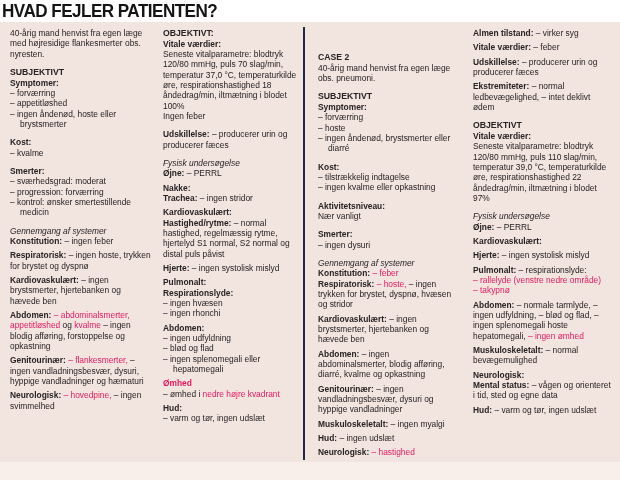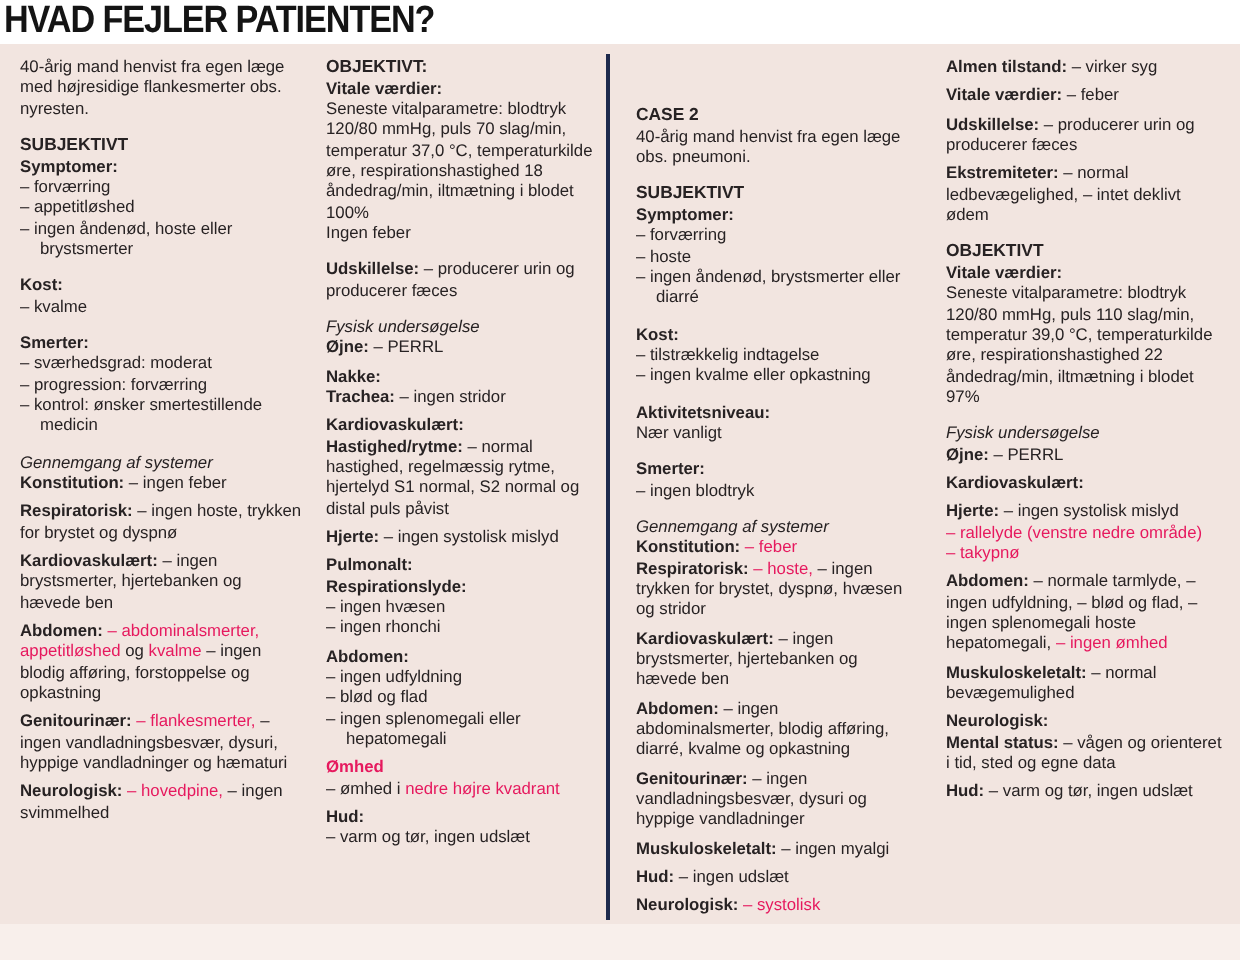--- a/index.html
+++ b/index.html
@@ -107,43 +107,44 @@
     <div class="blk p"><span class="b">Symptomer:</span></div>
     <div class="blk li"><span class="">– forværring</span></div>
     <div class="blk li"><span class="">– hoste</span></div>
     <div class="blk li"><span class="">– ingen åndenød, brystsmerter eller diarré</span></div>
     <div class="blk p gap"><span class="b">Kost:</span></div>
     <div class="blk li"><span class="">– tilstrækkelig indtagelse</span></div>
     <div class="blk li"><span class="">– ingen kvalme eller opkastning</span></div>
     <div class="blk p gap"><span class="b">Aktivitetsniveau:</span></div>
     <div class="blk p"><span class="">Nær vanligt</span></div>
     <div class="blk p gap"><span class="b">Smerter:</span></div>
-    <div class="blk li"><span class="">– ingen blodtryk</span></div>
+    <div class="blk li"><span class="">– ingen dysuri</span></div>
     <div class="blk p gap"><span class="i">Gennemgang af systemer</span></div>
     <div class="blk p"><span class="b">Konstitution:</span><span class="r"> – feber</span></div>
     <div class="blk p"><span class="b">Respiratorisk:</span><span class="r"> – hoste,</span><span class=""> – ingen trykken for brystet, dyspnø, hvæsen og stridor</span></div>
     <div class="blk p sgap"><span class="b">Kardiovaskulært:</span><span class=""> – ingen brystsmerter, hjertebanken og hævede ben</span></div>
     <div class="blk p sgap"><span class="b">Abdomen:</span><span class=""> – ingen abdominalsmerter, blodig afføring, diarré, kvalme og opkastning</span></div>
     <div class="blk p sgap"><span class="b">Genitourinær:</span><span class=""> – ingen vandladningsbesvær, dysuri og hyppige vandladninger</span></div>
     <div class="blk p sgap"><span class="b">Muskuloskeletalt:</span><span class=""> – ingen myalgi</span></div>
     <div class="blk p sgap"><span class="b">Hud:</span><span class=""> – ingen udslæt</span></div>
-    <div class="blk p sgap"><span class="b">Neurologisk:</span><span class="r"> – systolisk</span></div>
+    <div class="blk p sgap"><span class="b">Neurologisk:</span><span class="r"> – hastighed</span></div>
   </div>
 <div class="col col-4">
     <div class="blk p"><span class="b">Almen tilstand:</span><span class=""> – virker syg</span></div>
     <div class="blk p sgap"><span class="b">Vitale værdier:</span><span class=""> – feber</span></div>
     <div class="blk p sgap"><span class="b">Udskillelse:</span><span class=""> – producerer urin og producerer fæces</span></div>
     <div class="blk p sgap"><span class="b">Ekstremiteter:</span><span class=""> – normal ledbevægelighed, – intet deklivt ødem</span></div>
     <div class="blk h gap"><span class="b">OBJEKTIVT</span></div>
     <div class="blk p"><span class="b">Vitale værdier:</span></div>
     <div class="blk p"><span class="">Seneste vitalparametre: blodtryk 120/80 mmHg, puls 110 slag/min, temperatur 39,0 °C, temperaturkilde øre, respirationshastighed 22 åndedrag/min, iltmætning i blodet 97%</span></div>
     <div class="blk p gap"><span class="i">Fysisk undersøgelse</span></div>
     <div class="blk p"><span class="b">Øjne:</span><span class=""> – PERRL</span></div>
     <div class="blk p sgap"><span class="b">Kardiovaskulært:</span></div>
     <div class="blk p sgap"><span class="b">Hjerte:</span><span class=""> – ingen systolisk mislyd</span></div>
+    <div class="blk p sgap"><span class="b">Pulmonalt:</span><span class=""> – respirationslyde:</span></div>
     <div class="blk li"><span class="r">– rallelyde (venstre nedre område)</span></div>
     <div class="blk li"><span class="r">– takypnø</span></div>
     <div class="blk p sgap"><span class="b">Abdomen:</span><span class=""> – normale tarmlyde, – ingen udfyldning, – blød og flad, – ingen splenomegali hoste hepatomegali, </span><span class="r">– ingen ømhed</span></div>
     <div class="blk p sgap"><span class="b">Muskuloskeletalt:</span><span class=""> – normal bevægemulighed</span></div>
     <div class="blk p sgap"><span class="b">Neurologisk:</span></div>
     <div class="blk p"><span class="b">Mental status:</span><span class=""> – vågen og orienteret i tid, sted og egne data</span></div>
     <div class="blk p sgap"><span class="b">Hud:</span><span class=""> – varm og tør, ingen udslæt</span></div>
   </div>
 
 </body></html>

